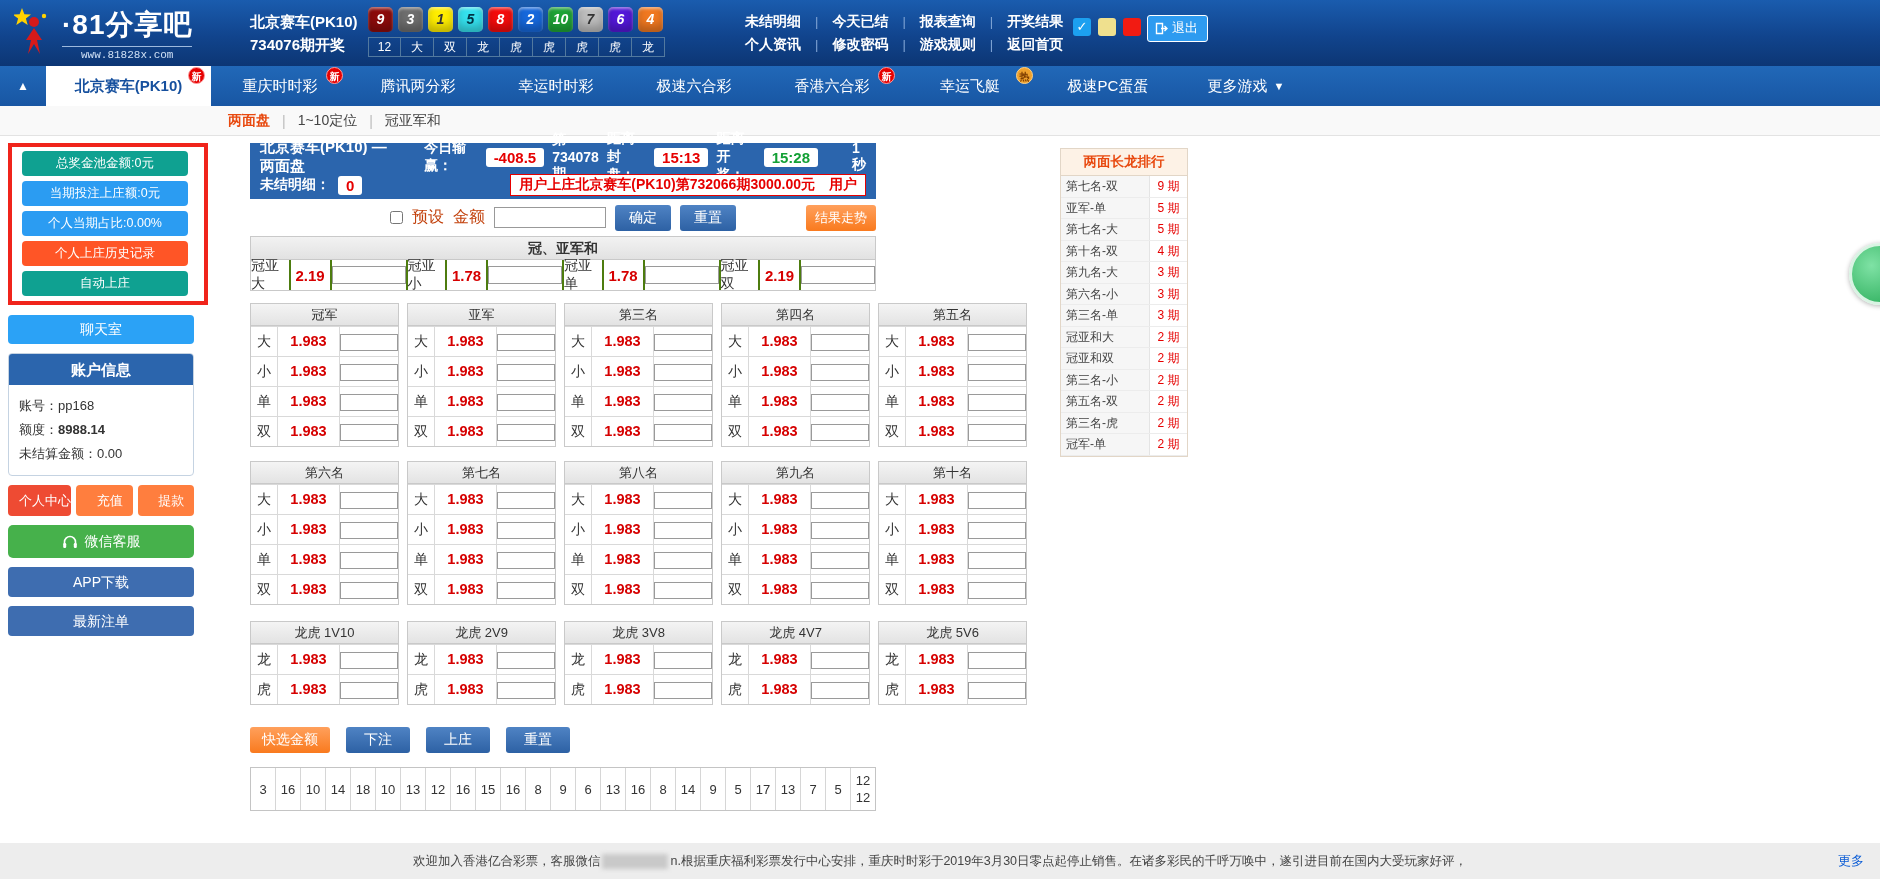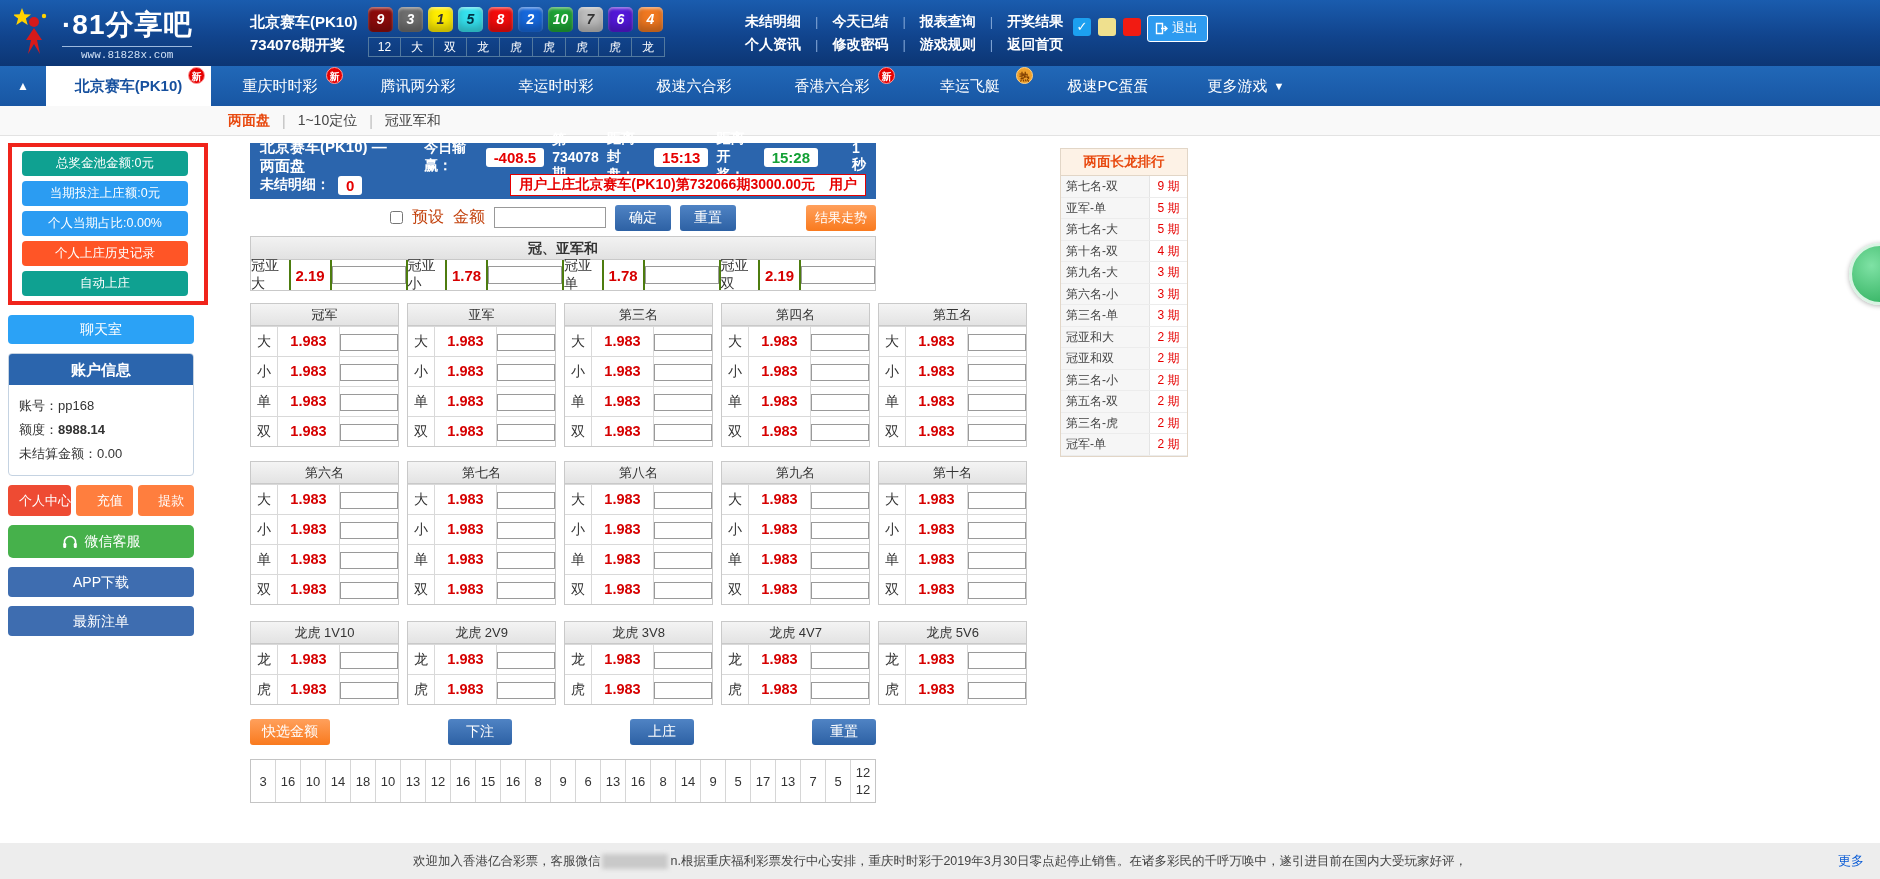--- a/index.html
+++ b/index.html
@@ -115,21 +115,21 @@
   .bet-group { flex:1; border:1px solid #c9c9c9; }
   .bg-head { height:22px; background:linear-gradient(180deg,#f4f4f4,#e3e3e3); border-bottom:1px solid #c9c9c9;
     text-align:center; line-height:21px; font-size:13px; color:#333; }
   .bg-row { display:flex; height:30px; align-items:center; border-top:1px solid #d9d9d9; }
   .bg-row:first-of-type { border-top:none; }
   .bg-lab { width:27px; text-align:center; font-size:14px; color:#333; border-right:1px solid #d9d9d9; line-height:29px; }
   .bg-odds { width:62px; text-align:center; font-size:14.5px; font-weight:bold; color:#d60000; border-right:1px solid #d9d9d9; line-height:29px;}
   .bg-inp { flex:1; text-align:center; }
   .bg-inp .bet-input { width:58px; height:17px; }
 
-  .actions-row { margin-top:14px; display:flex; justify-content:space-between; }
+  .actions-row { margin-top:22px; display:flex; justify-content:flex-start; gap:16px; }
   .act-btn { border:none; border-radius:3px; color:#fff; font-size:14px; padding:4px 12px; cursor:pointer; }
   .act-orange { background:linear-gradient(180deg,#ffa05c,#f97a1e); }
   .act-blue { background:linear-gradient(180deg,#4f83c4,#2d61a4); padding:4px 18px; }
 
   .results-block { margin-top:14px; border:1px solid #c4c4c4; }
   .res-tabs { display:flex; height:23px; }
   .res-tab { display:flex; align-items:center; justify-content:center; font-size:13px; color:#b39a84;
     background:#fff; border-right:1px solid #d6d6d6; border-bottom:1px solid #d6d6d6; cursor:pointer; }
   .res-tab.active { background:linear-gradient(180deg,#eaf3fb,#c6dbee); color:#222; font-weight:bold;
     border-bottom:1px solid #a9bfd3; }

